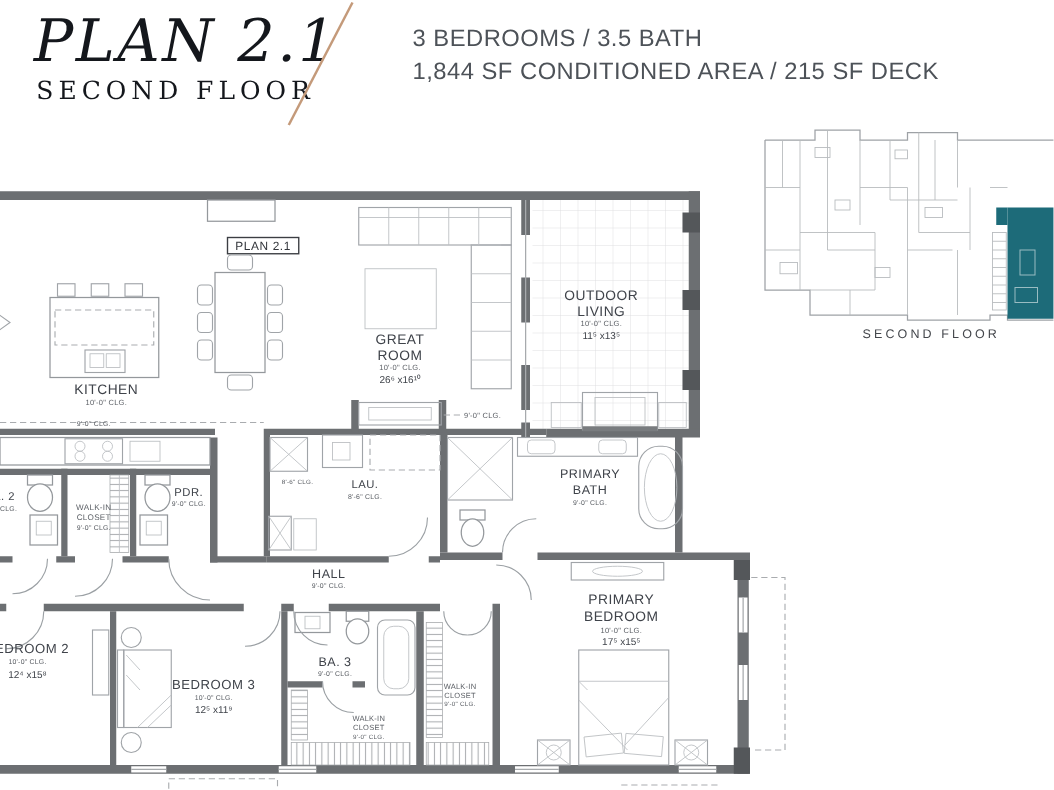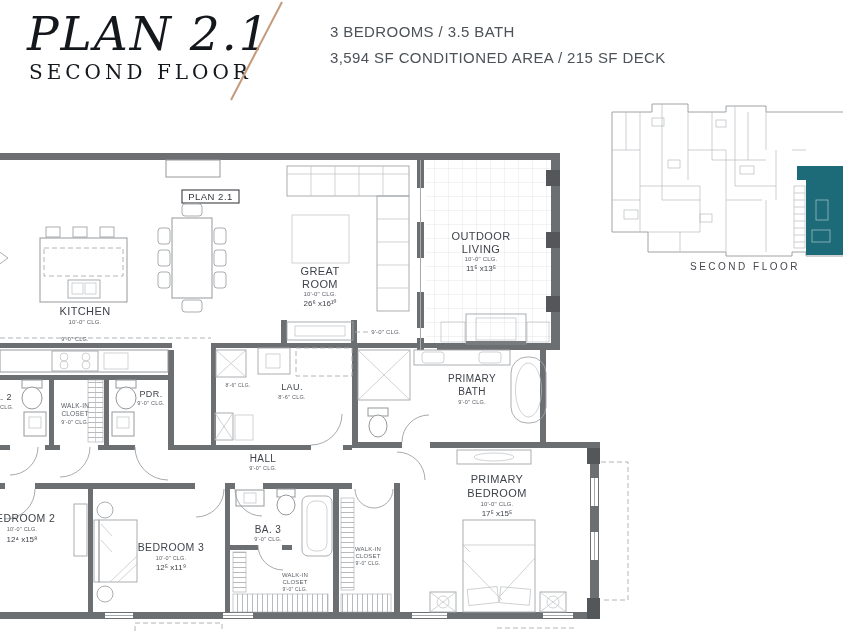--- a/index.html
+++ b/index.html
@@ -2,21 +2,21 @@
 <html><head>
 <meta charset="utf-8">
 <style>
   html,body{margin:0;padding:0;background:#fff;}
   body{width:843px;height:632px;position:relative;overflow:hidden;
        font-family:"Liberation Sans",sans-serif;}
   .title{position:absolute;left:27px;top:6px;font-family:"DejaVu Serif",serif;
          font-style:italic;font-weight:500;font-size:47px;letter-spacing:2px;color:#14171c;}
   .subtitle{position:absolute;left:29px;top:60px;font-family:"DejaVu Serif",serif;
          font-size:20px;letter-spacing:4px;color:#14171c;}
-  .specs{position:absolute;left:330px;top:19px;font-size:15px;line-height:26px;
+  .specs{position:absolute;left:330px;top:19px;font-size:19px;line-height:26px;
          color:#4d5258;font-weight:500;letter-spacing:.4px;}
   svg{position:absolute;left:0;top:0;}
   .w{fill:#6c6f72;}        
   .w2{fill:#54575a;}       
   .fx{fill:#fff;stroke:#94989c;stroke-width:1;}   
   .fn{fill:none;stroke:#a0a4a8;stroke-width:0.9;} 
   .fn2{fill:none;stroke:#bcbfc2;stroke-width:0.7;}
   .arc{fill:none;stroke:#9ba0a4;stroke-width:0.9;}
   .dash{fill:none;stroke:#a9acaf;stroke-width:0.9;stroke-dasharray:5 3;}
   .glass{fill:none;stroke:#a7aaad;stroke-width:1;}
@@ -32,21 +32,21 @@
   .boxlbl{font-family:"Liberation Sans",sans-serif;font-size:9.5px;letter-spacing:.5px;
        fill:#33363b;text-anchor:middle;}
 </style>
 </head>
 <body>
 
 <div class="title">PLAN 2.1</div>
 <div class="subtitle">SECOND FLOOR</div>
 <div class="specs">
   <div>3 BEDROOMS / 3.5 BATH</div>
-  <div>3,594 SF CONDITIONED AREA / 215 SF DECK</div>
+  <div>1,844 SF CONDITIONED AREA / 215 SF DECK</div>
 </div>
 
 <svg width="843" height="632" viewBox="0 0 843 632">
   <defs>
     <pattern id="clothesH" width="5" height="20" patternUnits="userSpaceOnUse">
       <path d="M2.5,0 V20" stroke="#a6a9ac" stroke-width="0.8"></path>
     </pattern>
     <pattern id="clothesV" width="20" height="5" patternUnits="userSpaceOnUse">
       <path d="M0,2.5 H20" stroke="#a6a9ac" stroke-width="0.8"></path>
     </pattern>

